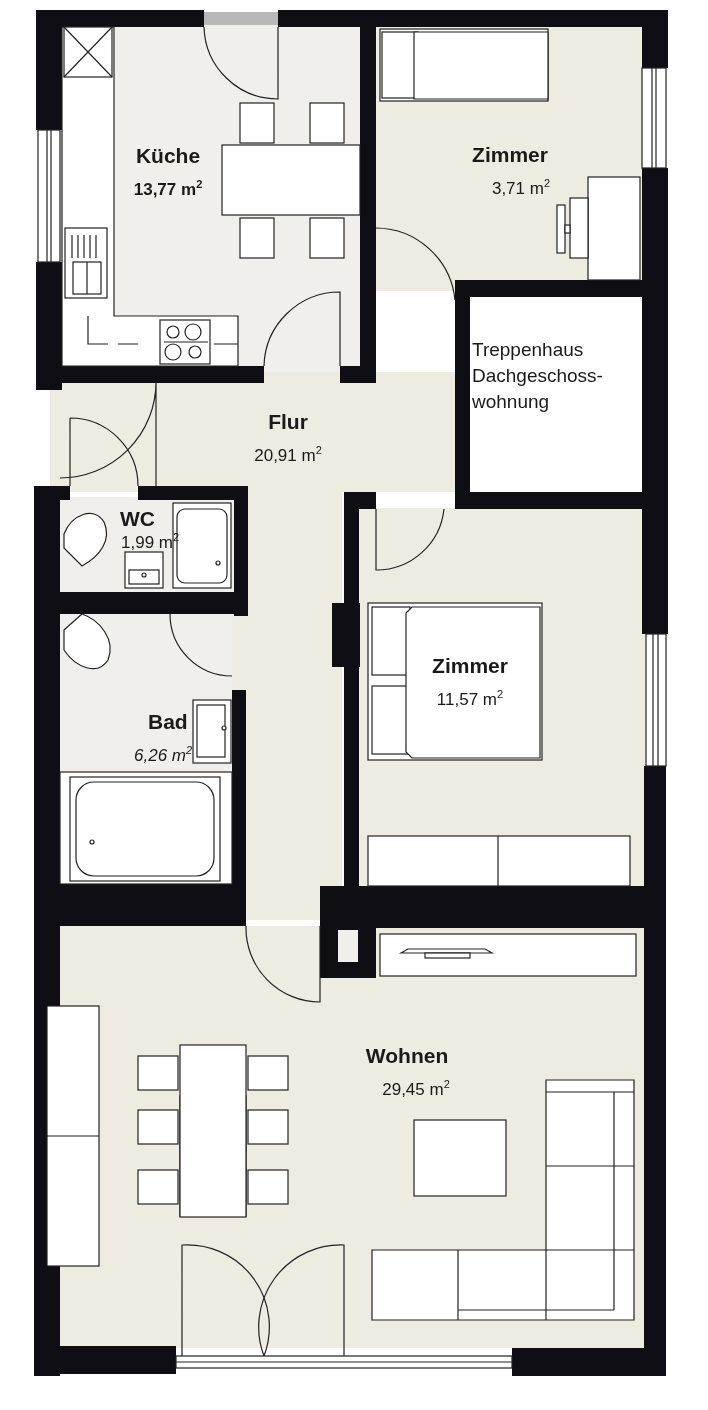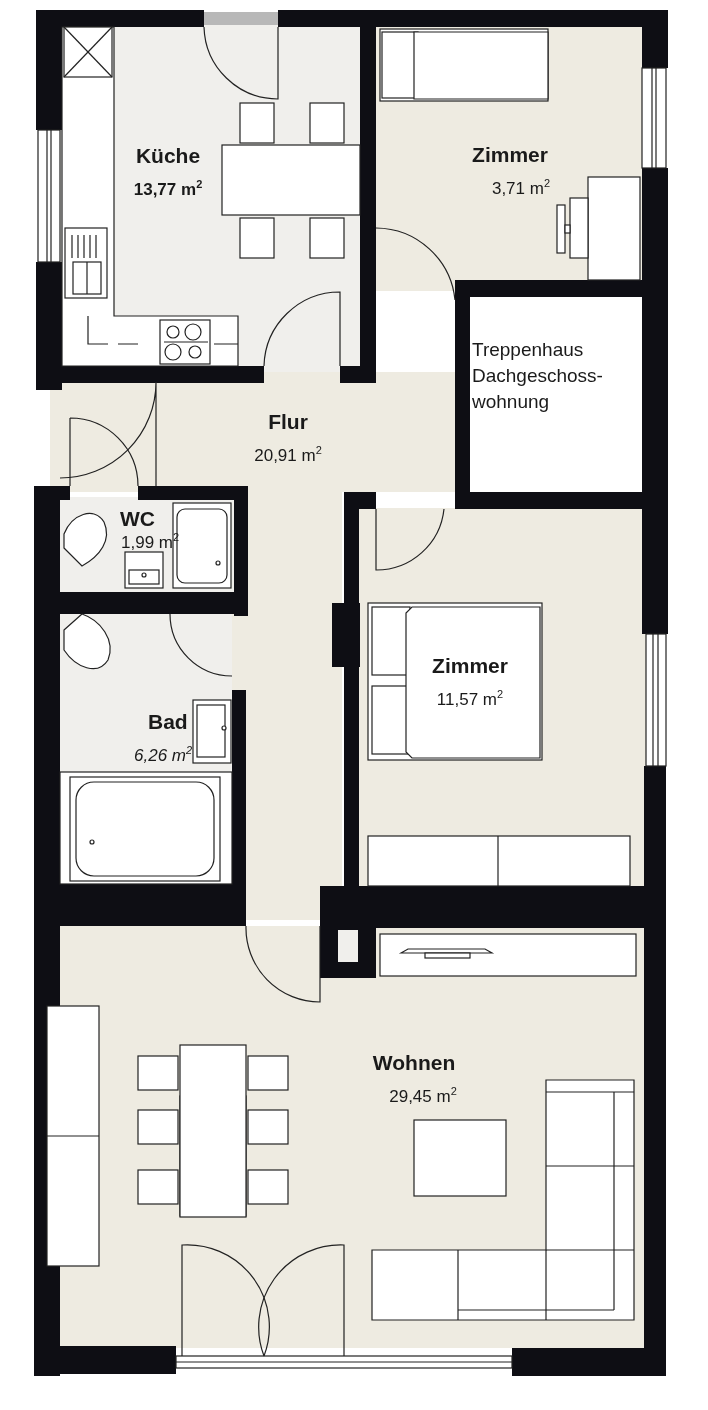--- a/index.html
+++ b/index.html
@@ -250,16 +250,16 @@
 <div class="label" style="left:410px;top:654px;width:120px;">
   <div class="room-name">Zimmer</div>
   <div class="room-area" style="margin-top:10px;"><span>11,57 m</span><sup>2</sup></div>
 </div>
 
 <div class="label" style="left:100px;top:710px;width:100px;text-align:left;margin-left:40px;">
   <div class="room-name" style="padding-left:8px;">Bad</div>
   <div class="room-area" style="margin-top:10px;margin-left:-6px;font-style:italic;"><span>6,26 m</span><sup>2</sup></div>
 </div>
 
-<div class="label" style="left:350px;top:1044px;width:128px;margin-top:7px;">
+<div class="label" style="left:343px;top:1044px;width:128px;">
   <div class="room-name">Wohnen</div>
   <div class="room-area" style="margin-top:10px;padding-left:18px;"><span>29,45 m</span><sup>2</sup></div>
 </div>
 
 </body></html>

